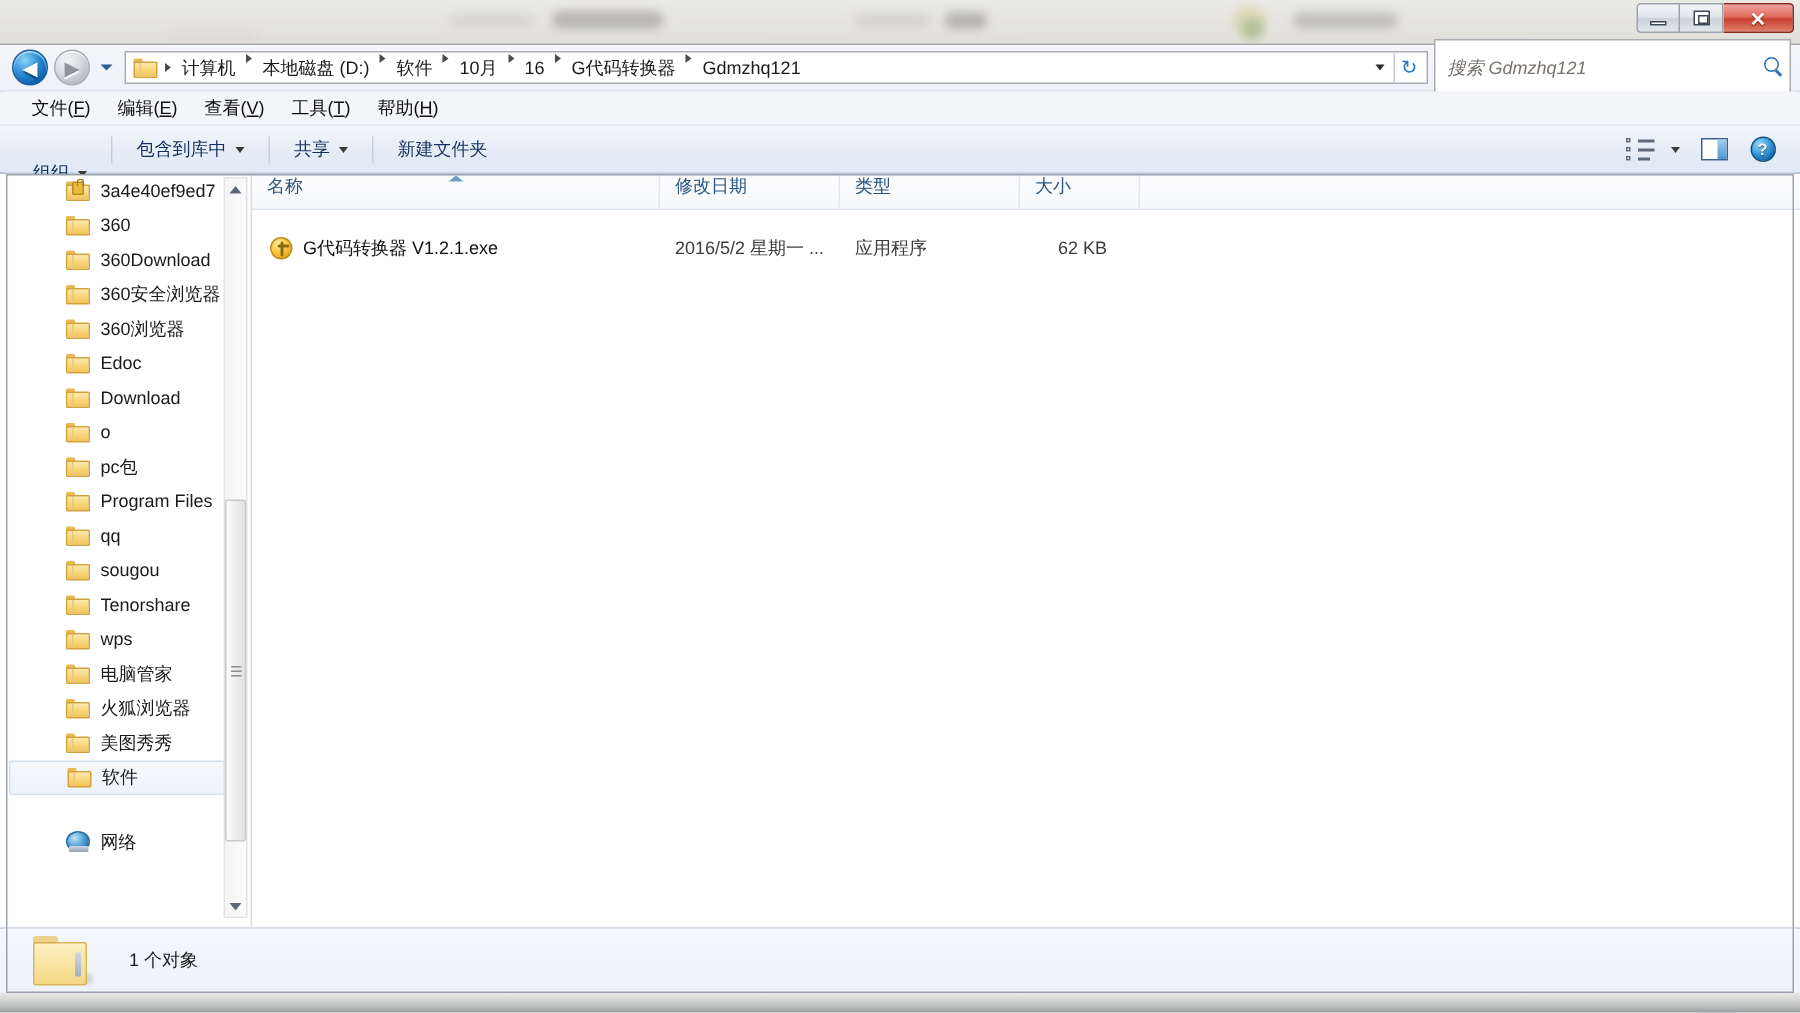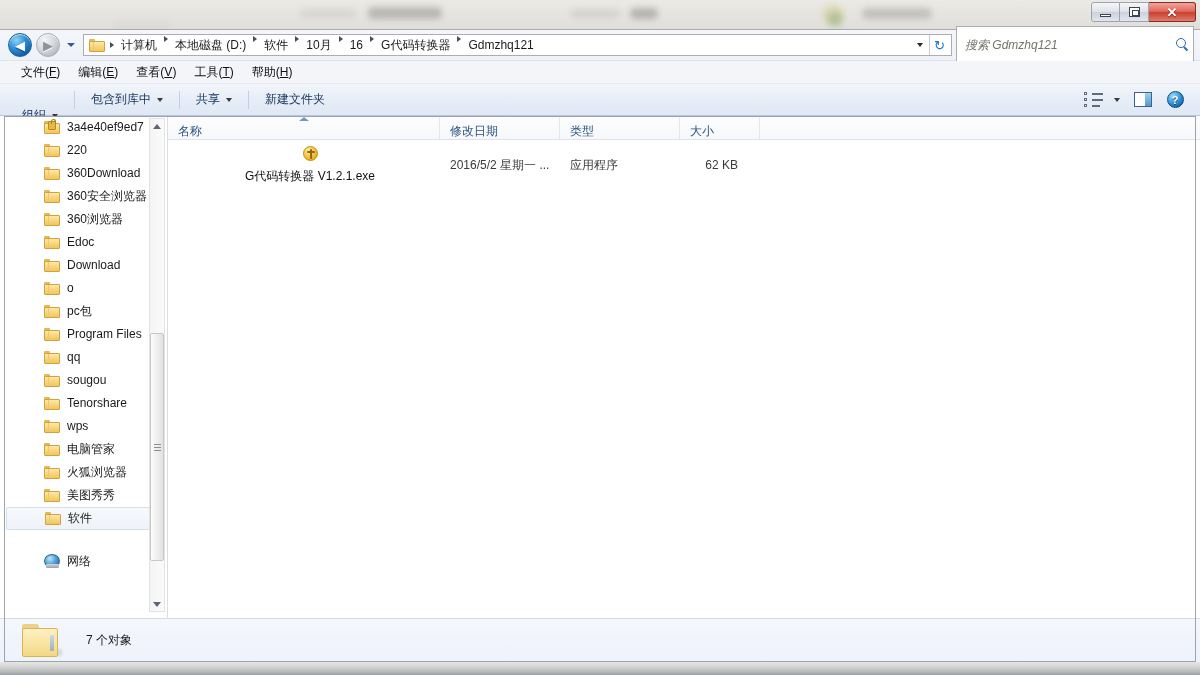--- a/index.html
+++ b/index.html
@@ -291,21 +291,21 @@
 
   
   #filepane { flex: 1 1 auto; position: relative; background: #ffffff; }
   #colheader {
     position: absolute; left: 0; top: 0; right: 0; height: 24px;
     background: linear-gradient(180deg,#fdfdfe 0%,#f6f8fb 100%);
     border-bottom: 1px solid #dde3ec;
     display: flex; align-items: center;
   }
   .colcell {
-    height: 24px; display: flex; align-items: flex-end;
+    height: 24px; display: flex; align-items: flex-start;
     font-size: 12px; color: #2b5580; padding-left: 10px;
     border-right: 1px solid #e3e8ef; position: relative;
     white-space: nowrap;
   }
   .sorttri {
     position: absolute; left: 50%; top: 1px; transform: translateX(-50%);
     width: 0; height: 0;
     border-left: 5px solid transparent; border-right: 5px solid transparent;
     border-bottom: 4px solid #6d9bc7;
   }
@@ -520,21 +520,21 @@
               <span class="lock"></span>
             </span>
           <span class="treelabel clipped">3a4e40ef9ed7</span>
         </div>
         <div class="treeitem">
           <span class="folder">
               <span class="tab"></span>
               <span class="body"></span>
               <span class="spine"></span>
             </span>
-          <span class="treelabel">220</span>
+          <span class="treelabel">360</span>
         </div>
         <div class="treeitem">
           <span class="folder">
               <span class="tab"></span>
               <span class="body"></span>
               <span class="spine"></span>
             </span>
           <span class="treelabel clipped">360Download</span>
         </div>
         <div class="treeitem">
@@ -694,21 +694,21 @@
         <div class="colcell" style="width:120px;">
           <span>类型</span>
         </div>
         <div class="colcell" style="width:80px;">
           <span>大小</span>
         </div>
       </div>
 
       <div id="filerows">
         <div class="filerow" style="margin-top:14px;">
-          <div class="fcell name" style="width:272px;flex-direction:column;">
+          <div class="fcell name" style="width:272px;">
             <span class="exeicon"></span>
             <span>G代码转换器 V1.2.1.exe</span>
           </div>
           <div class="fcell" style="width:120px;padding-left:10px;">
             <span>2016/5/2 星期一 ...</span>
           </div>
           <div class="fcell" style="width:120px;padding-left:10px;">
             <span>应用程序</span>
           </div>
           <div class="fcell size" style="width:80px;">
@@ -719,18 +719,18 @@
     </div>
   </div>
 
   <div id="statusbar">
     <div class="bigfolder">
       <span class="bf-shadow"></span>
       <span class="bf-tab"></span>
       <span class="bf-body"></span>
       <span class="bf-spine"></span>
     </div>
-    <div id="statustext">7 个对象</div>
+    <div id="statustext">1 个对象</div>
   </div>
 
   <div id="innerborder"></div>
   <div class="frame-b-strip"></div>
 </div>
 
 </body></html>

